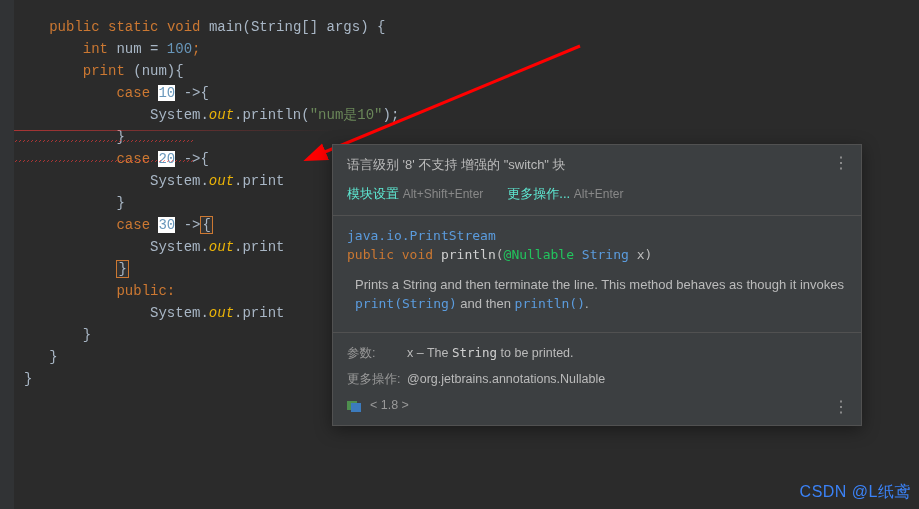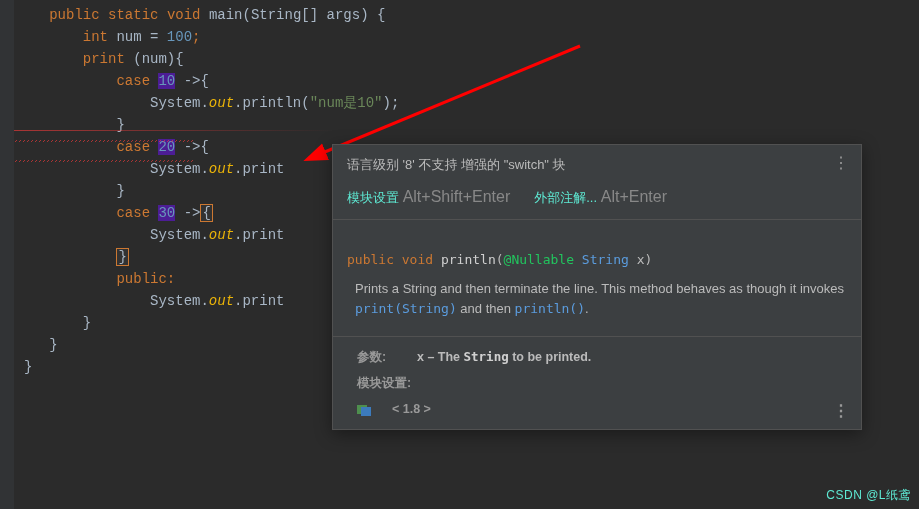--- a/index.html
+++ b/index.html
@@ -9,31 +9,31 @@
     font-family: Consolas, "Courier New", monospace;
     font-size: 14px; line-height: 1.6;
     overflow: hidden; position: relative;
     color: #a9b7c6;
   }
   .gutter {
     position: absolute; left: 0; top: 0; bottom: 0; width: 14px;
     background: #313335;
   }
   .code-area {
-    position: absolute; left: 14px; top: 0; right: 0;
+    position: absolute; left: 14px; top: 12px; right: 0;
     padding: 4px 16px 4px 10px;
   }
   .line { white-space: pre; height: 22px; }
   .kw { color: #cc7832; }
   .str { color: #6a8759; }
   .num { color: #6897bb; }
   .field { color: #eab308; font-style: italic; }
   .ident { color: #a9b7c6; }
   .caret-hl { border: 1px solid #cc7832; padding: 0 1px; background: #323232; }
-  .num-hl { background: #4c1d95; }
+  .num-hl { background: #ffffff; }
 
   .err-line {
     position: absolute; left: 14px; height: 1px;
     width: 320px;
     background: linear-gradient(90deg, #ff3b3b 0%, rgba(255,59,59,0) 100%);
     opacity: 0.6;
   }
   .err-zig {
     position: absolute; left: 14px; height: 2px; width: 180px;
     background-image: linear-gradient(135deg, transparent 40%, #ff3b3b 40%, #ff3b3b 60%, transparent 60%);
@@ -56,51 +56,51 @@
     font-size: 13px;
     color: #bbbbbb;
   }
   .popup-header {
     padding: 10px 14px 10px 14px;
     border-bottom: 1px solid #515151;
   }
   .popup-title { color: #bbbbbb; font-size: 13px; }
   .popup-actions { margin-top: 8px; display: flex; gap: 24px; align-items: center; }
   .link { color: #5eead4; cursor: pointer; }
-  .shortcut { color: #888; font-size: 16px; }
+  .shortcut { color: #888; font-size: 12px; }
   .more-dots { position: absolute; right: 12px; top: 10px; color: #999; font-size: 16px; line-height: 1; cursor: pointer; }
 
   .popup-body { padding: 10px 14px 10px 14px; font-size: 13px; line-height: 1.5; }
   .sig { font-family: Consolas, monospace; margin-bottom: 10px; }
   .sig .cls { color: #5b9cde; }
   .sig .kw2 { color: #cc7832; }
   .sig .type { color: #5b9cde; }
   .sig .ann { color: #22c55e; }
   .sig .method { color: #d0d0d0; }
   .desc { color: #bbbbbb; margin-bottom: 8px; margin-left: 8px; }
   .mono-link { font-family: Consolas, monospace; color: #5b9cde; }
 
   .popup-foot {
     border-top: 1px solid #515151;
-    padding: 10px 14px 10px 24px;
-    font-size: 12.5px; color: #aaa; position: relative; font-weight: bold;
+    padding: 10px 14px 10px 14px;
+    font-size: 12.5px; color: #aaa; position: relative;
   }
   .popup-foot .row { display: flex; margin-bottom: 6px; }
   .popup-foot .label { color: #999; width: 60px; flex-shrink: 0; }
   .popup-foot .val { color: #bbb; }
   .popup-foot .code2 { font-family: Consolas, monospace; color: #d0d0d0; }
-  .lang-level { display: flex; align-items: center; gap: 18px; margin-top: 4px; }
+  .lang-level { display: flex; align-items: center; gap: 6px; margin-top: 4px; }
   .proj-icon { width: 14px; height: 14px; display: inline-block; }
   .proj-icon svg { display: block; }
   .lt { color: #999; margin-left: 3px; }
   .more-dots2 { position: absolute; right: 12px; bottom: 10px; color: #999; font-size: 16px; line-height: 1; cursor: pointer; }
 
   .watermark {
     position: absolute; right: 8px; bottom: 4px;
-    color: #5eead4; font-size: 12px;
+    color: #3b82f6; font-size: 16px;
     font-family: "Segoe UI","Microsoft YaHei",Arial,sans-serif;
     letter-spacing: 0.5px;
   }
 </style>
 </head>
 <body>
 
 <div class="gutter"></div>
 
 <div class="code-area">
@@ -139,41 +139,42 @@
 <div class="popup">
   <div class="popup-header">
     <span class="more-dots">⋮</span>
     <div class="popup-title">语言级别 '8' 不支持 增强的 "switch" 块</div>
     <div class="popup-actions">
       <span>
         <span class="link">模块设置</span>
         <span class="shortcut">Alt+Shift+Enter</span>
       </span>
       <span>
-        <span class="link">外部注解...</span>
+        <span class="link">更多操作...</span>
         <span class="shortcut">Alt+Enter</span>
       </span>
     </div>
   </div>
   <div class="popup-body">
     <div class="sig">
-      <br>
+      <span class="cls">java.io.PrintStream</span><br>
       <span class="kw2">public</span> <span class="kw2">void</span> <span class="method">println</span><span>(</span><span class="ann">@Nullable</span> <span class="type">String</span><span> x)</span>
     </div>
     <div class="desc">
       <span>Prints a String and then terminate the line. This method behaves as though it invokes </span><span class="mono-link">print(String)</span><span> and then </span><span class="mono-link">println()</span><span>.</span>
     </div>
   </div>
   <div class="popup-foot">
     <div class="row">
       <span class="label">参数:</span>
       <span class="val"><span>x – The </span><span class="code2">String</span><span> to be printed.</span></span>
     </div>
     <div class="row">
-      <span class="label">模块设置:</span>
+      <span class="label">更多操作:</span>
+      <span class="val">@org.jetbrains.annotations.Nullable</span>
     </div>
     <div class="lang-level">
       <span class="proj-icon">
         <svg viewBox="0 0 14 14">
             <rect x="0" y="3" width="10" height="9" fill="#4e8f4e"></rect>
             <rect x="4" y="5" width="10" height="9" fill="#3c7bbd"></rect>
           </svg>
       </span>
       <span class="lt">&lt; 1.8 &gt;</span>
     </div>

